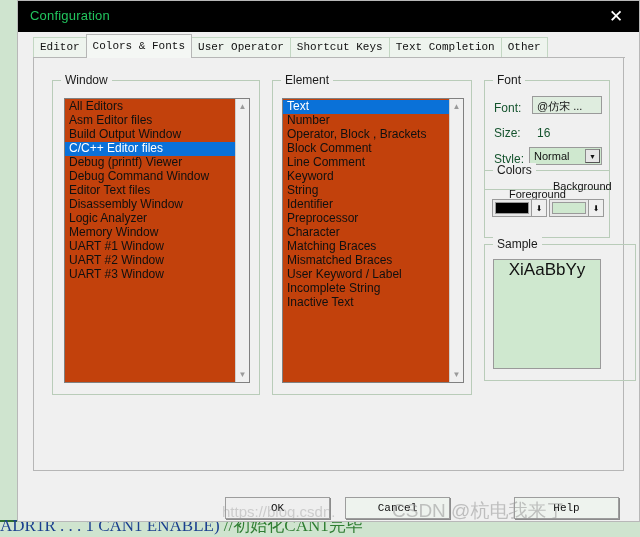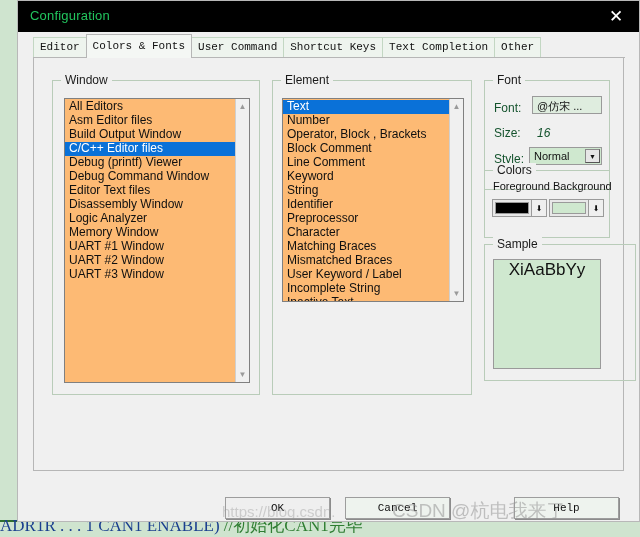--- a/index.html
+++ b/index.html
@@ -153,28 +153,28 @@
 
   #grp-window  { left: 18px;  top: 22px; width: 208px; height: 315px; }
   #grp-element { left: 238px; top: 22px; width: 200px; height: 315px; }
   #grp-font    { left: 450px; top: 22px; width: 126px; height: 110px; }
   #grp-colors  { left: 450px; top: 112px; width: 126px; height: 68px; }
   #grp-sample  { left: 450px; top: 186px; width: 152px; height: 137px; }
 
   
   .listbox {
     position: absolute;
-    background: #fdba74;
+    background: #c2410c;
     border: 1px solid #808080;
     box-sizing: border-box;
     overflow: hidden;
     display: flex;
   }
   #list-window  { left: 11px; top: 17px; width: 186px; height: 285px; }
-  #list-element { left: 9px;  top: 17px; width: 182px; height: 204px; }
+  #list-element { left: 9px;  top: 17px; width: 182px; height: 285px; }
   .listitems {
     flex: 1 1 auto;
     padding: 1px 0 0 0;
     overflow: hidden;
   }
   .litem {
     font-size: 12px;
     line-height: 13px;
     padding: 0px 3px 1px 4px;
     color: #101010;
@@ -208,21 +208,21 @@
 
   
   .frow {
     position: absolute;
     font-size: 12px;
     color: #14532d;
   }
   #lbl-font  { left: 9px;  top: 20px; }
   #lbl-size  { left: 9px;  top: 45px; }
   #lbl-style { left: 9px;  top: 71px; }
-  #val-size  { left: 52px; top: 45px; font-style: italic; }
+  #val-size  { left: 52px; top: 45px; }
 
   #font-btn {
     position: absolute;
     left: 47px; top: 15px;
     width: 70px; height: 18px;
     background: #dfeddf;
     border: 1px solid #9a9a9a;
     box-sizing: border-box;
     font-size: 11px;
     color: #121212;
@@ -260,21 +260,21 @@
     color: #111;
   }
 
   
   .clbl {
     position: absolute;
     font-size: 11px;
     color: #121212;
     top: 9px;
   }
-  #clbl-fg { left: 8px; }
+  #clbl-fg { left: 24px; margin-top: 8px; }
   #clbl-bg { left: 68px; }
   .cswatchwrap {
     position: absolute;
     top: 28px;
     height: 18px;
     border: 1px solid #9a9a9a;
     background: #e8e8e8;
     box-sizing: border-box;
     display: flex;
     align-items: stretch;
@@ -375,21 +375,21 @@
 
   <div id="titlebar">
     <span id="title-text">Configuration</span>
     <div id="close-btn">✕</div>
   </div>
 
   <div id="tabstrip">
     <div id="tabs">
         <div class="tab">Editor</div>
         <div class="tab active">Colors &amp; Fonts</div>
-        <div class="tab">User Command</div>
+        <div class="tab">User Operator</div>
         <div class="tab">Shortcut Keys</div>
         <div class="tab">Text Completion</div>
         <div class="tab">Other</div>
       </div>
     <div id="tabline"></div>
   </div>
 
   <div id="panel">
 
     <div class="group" id="grp-window">

